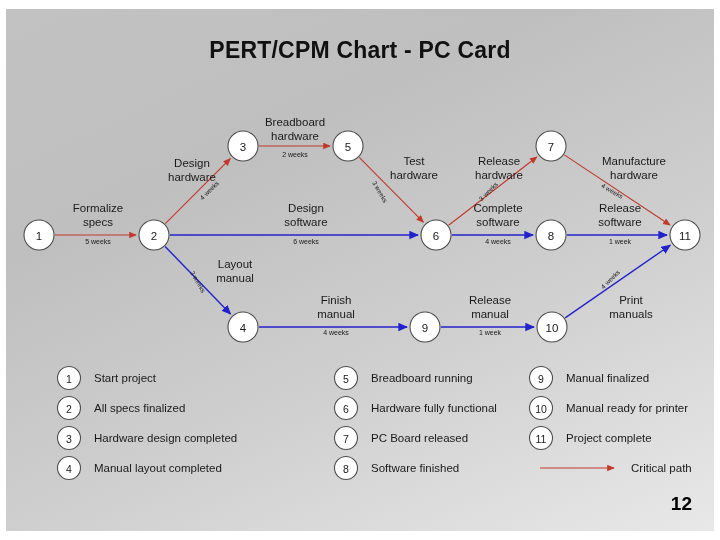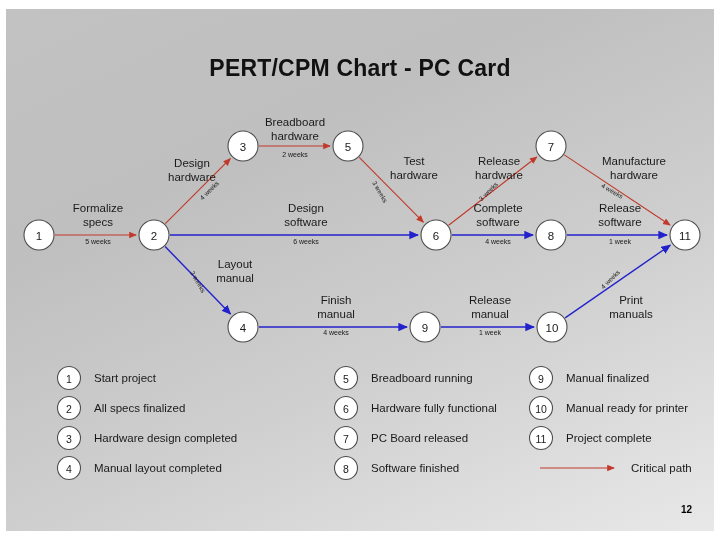--- a/index.html
+++ b/index.html
@@ -18,21 +18,21 @@
     left: 6px;
     top: 9px;
     width: 708px;
     height: 522px;
     background: linear-gradient(155deg, #c2c2c2 0%, #bfbfbf 30%, #cfcfcf 62%, #e8e8e8 100%);
     overflow: hidden;
   }
   #title {
     position: absolute;
     left: 0;
-    top: 46px;
+    top: 28px;
     width: 708px;
     text-align: center;
     font-size: 23px;
     font-weight: bold;
     color: #111111;
     letter-spacing: 0.2px;
   }
   #diagram {
     position: absolute;
     left: 0;
@@ -80,21 +80,21 @@
   }
   .legend-text {
     font-family: "Liberation Sans", sans-serif;
     font-size: 11.5px;
     fill: #1a1a1a;
   }
   #pagenum {
     position: absolute;
     right: 22px;
     bottom: 16px;
-    font-size: 10px;
+    font-size: 19px;
     font-weight: bold;
     color: #000000;
   }
 </style>
 </head>
 <body>
 
 <div id="slide">
 
   <div id="title">PERT/CPM Chart - PC Card</div>

